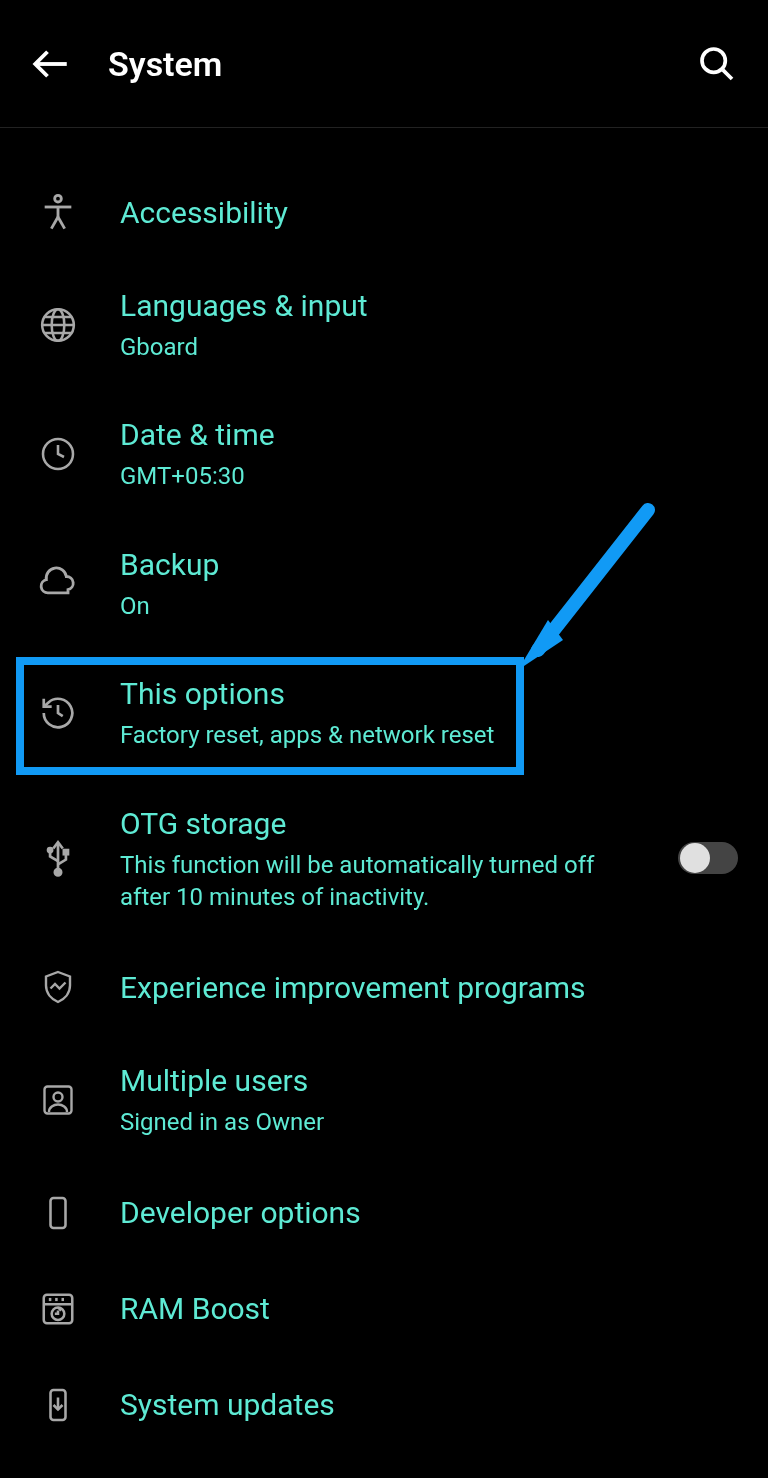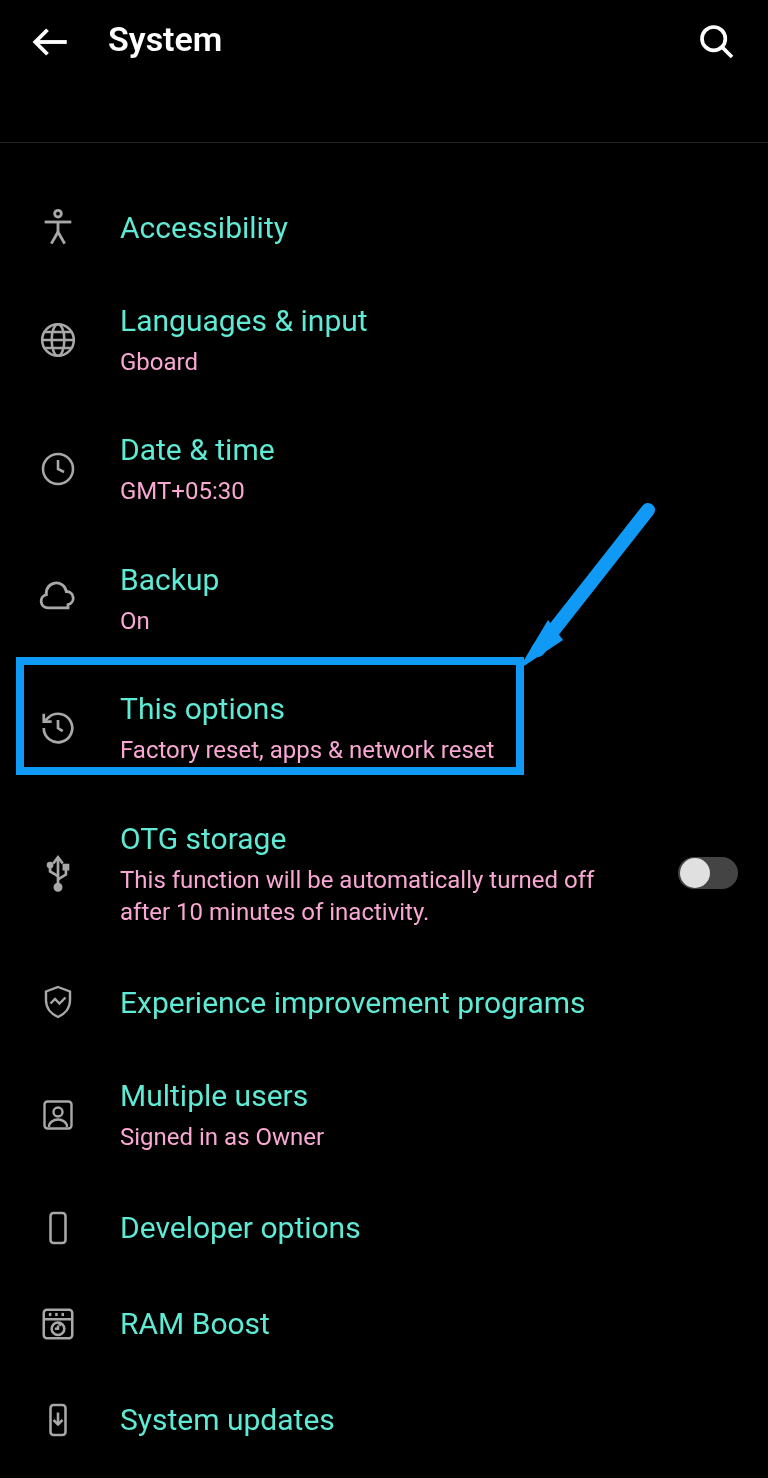--- a/index.html
+++ b/index.html
@@ -7,24 +7,24 @@
     width: 768px;
     height: 1478px;
     background: #000;
     font-family: Roboto, -apple-system, BlinkMacSystemFont, sans-serif;
     color: #fff;
     overflow: hidden;
     position: relative;
   }
   .header {
     display: flex;
+    align-items: center;
     height: 128px;
     padding: 4px 28px;
     border-bottom: 1px solid #222;
-    margin-top: 15px;
   }
   .back-icon {
     width: 46px;
     height: 46px;
     display: flex;
     align-items: center;
     justify-content: center;
     cursor: pointer;
   }
   .title {
@@ -64,21 +64,21 @@
     flex: 1;
   }
   .item-title {
     font-size: 30px;
     font-weight: 400;
     color: #5eead4;
     line-height: 1.3;
   }
   .item-sub {
     font-size: 24px;
-    color: #f9a8d4;
+    color: #5eead4;
     margin-top: 6px;
     line-height: 1.35;
   }
   .item-sub.wide {
     max-width: 480px;
   }
   .toggle {
     width: 60px;
     height: 32px;
     background: #444;

